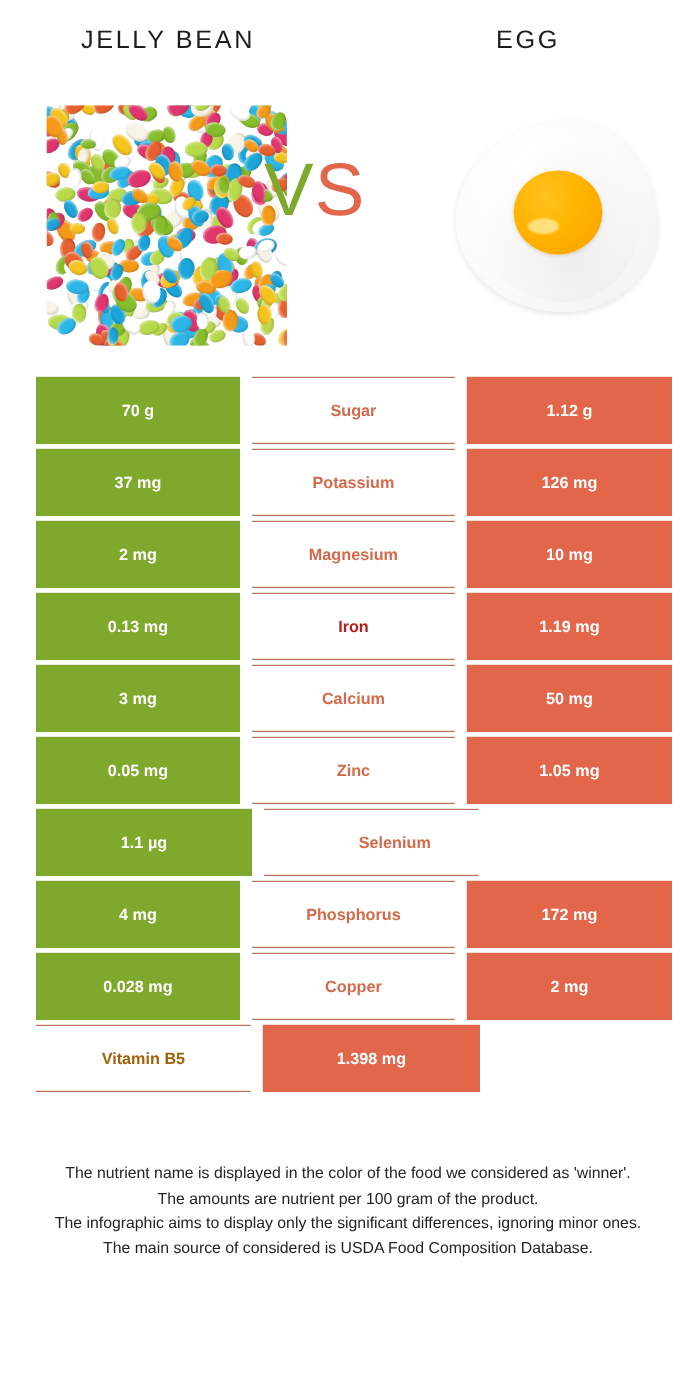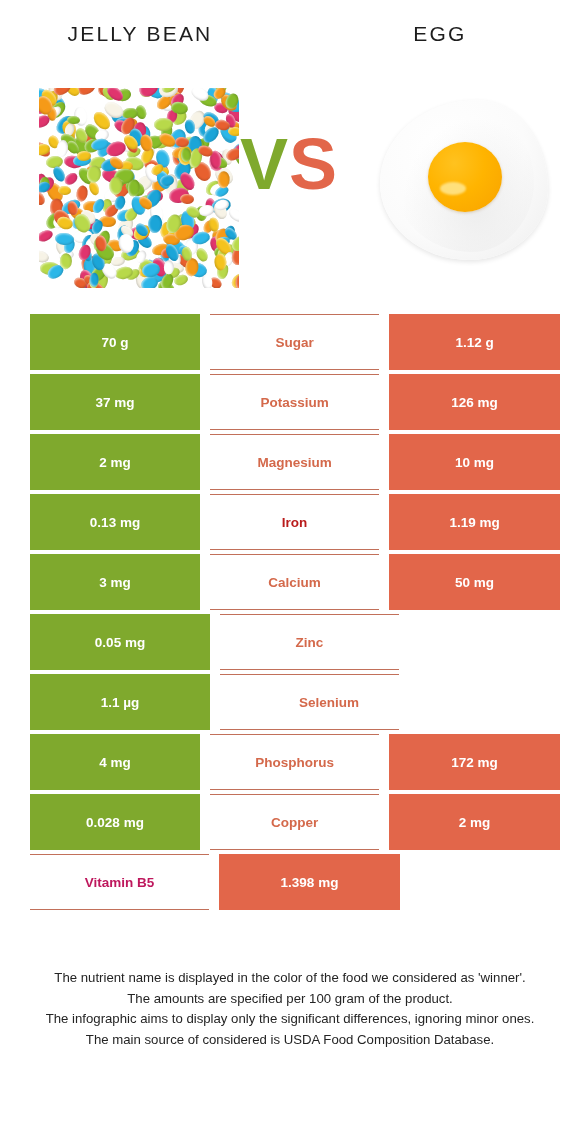--- a/index.html
+++ b/index.html
@@ -90,24 +90,24 @@
     position: absolute;
     left: 12px; top: 40px;
     width: 26px; height: 13px;
     border-radius: 50%;
     background: rgba(255,240,170,.72);
     filter: blur(1px);
   }
 
   .vs {
     position: absolute;
-    left: 240px;
+    left: 220px;
     top: 128px;
-    font-size: 72px;
-    font-weight: 700;
+    font-size: 62px;
+    font-weight: 400;
     letter-spacing: 1px;
     line-height: 1;
     font-family: "Liberation Sans", sans-serif;
     white-space: nowrap;
   }
   .vs-v { color: #7FA92D; }
   .vs-s { color: #E2664A; }
 
   
   .table {
@@ -549,39 +549,40 @@
       <div class="cell cell-right">1.19 mg</div>
     </div>
     <div class="row">
       <div class="cell cell-left">3 mg</div>
       <div class="cell cell-mid" style="color: rgb(212, 105, 75);">Calcium</div>
       <div class="cell cell-right">50 mg</div>
     </div>
     <div class="row">
       <div class="cell cell-left">0.05 mg</div>
       <div class="cell cell-mid" style="color: rgb(212, 105, 75);">Zinc</div>
+      <div class="cell cell-right">1.05 mg</div>
     </div>
     <div class="row">
       <div class="cell cell-left">1.1 µg</div>
       <div class="cell cell-mid" style="color: rgb(212, 105, 75); padding-left: 39px;">Selenium</div>
     </div>
     <div class="row">
       <div class="cell cell-left">4 mg</div>
       <div class="cell cell-mid" style="color: rgb(212, 105, 75);">Phosphorus</div>
       <div class="cell cell-right">172 mg</div>
     </div>
     <div class="row">
       <div class="cell cell-left">0.028 mg</div>
       <div class="cell cell-mid" style="color: rgb(212, 105, 75);">Copper</div>
       <div class="cell cell-right">2 mg</div>
     </div>
     <div class="row">
-      <div class="cell cell-mid" style="color: #be185d;">Vitamin B5</div>
+      <div class="cell cell-mid" style="color: #a16207;">Vitamin B5</div>
       <div class="cell cell-right">1.398 mg</div>
     </div>
   </div>
 
 <div class="footer">
   <div>The nutrient name is displayed in the color of the food we considered as 'winner'.</div>
-  <div>The amounts are specified per 100 gram of the product.</div>
+  <div>The amounts are nutrient per 100 gram of the product.</div>
   <div>The infographic aims to display only the significant differences, ignoring minor ones.</div>
   <div>The main source of considered is USDA Food Composition Database.</div>
 </div>
 
 </body></html>

